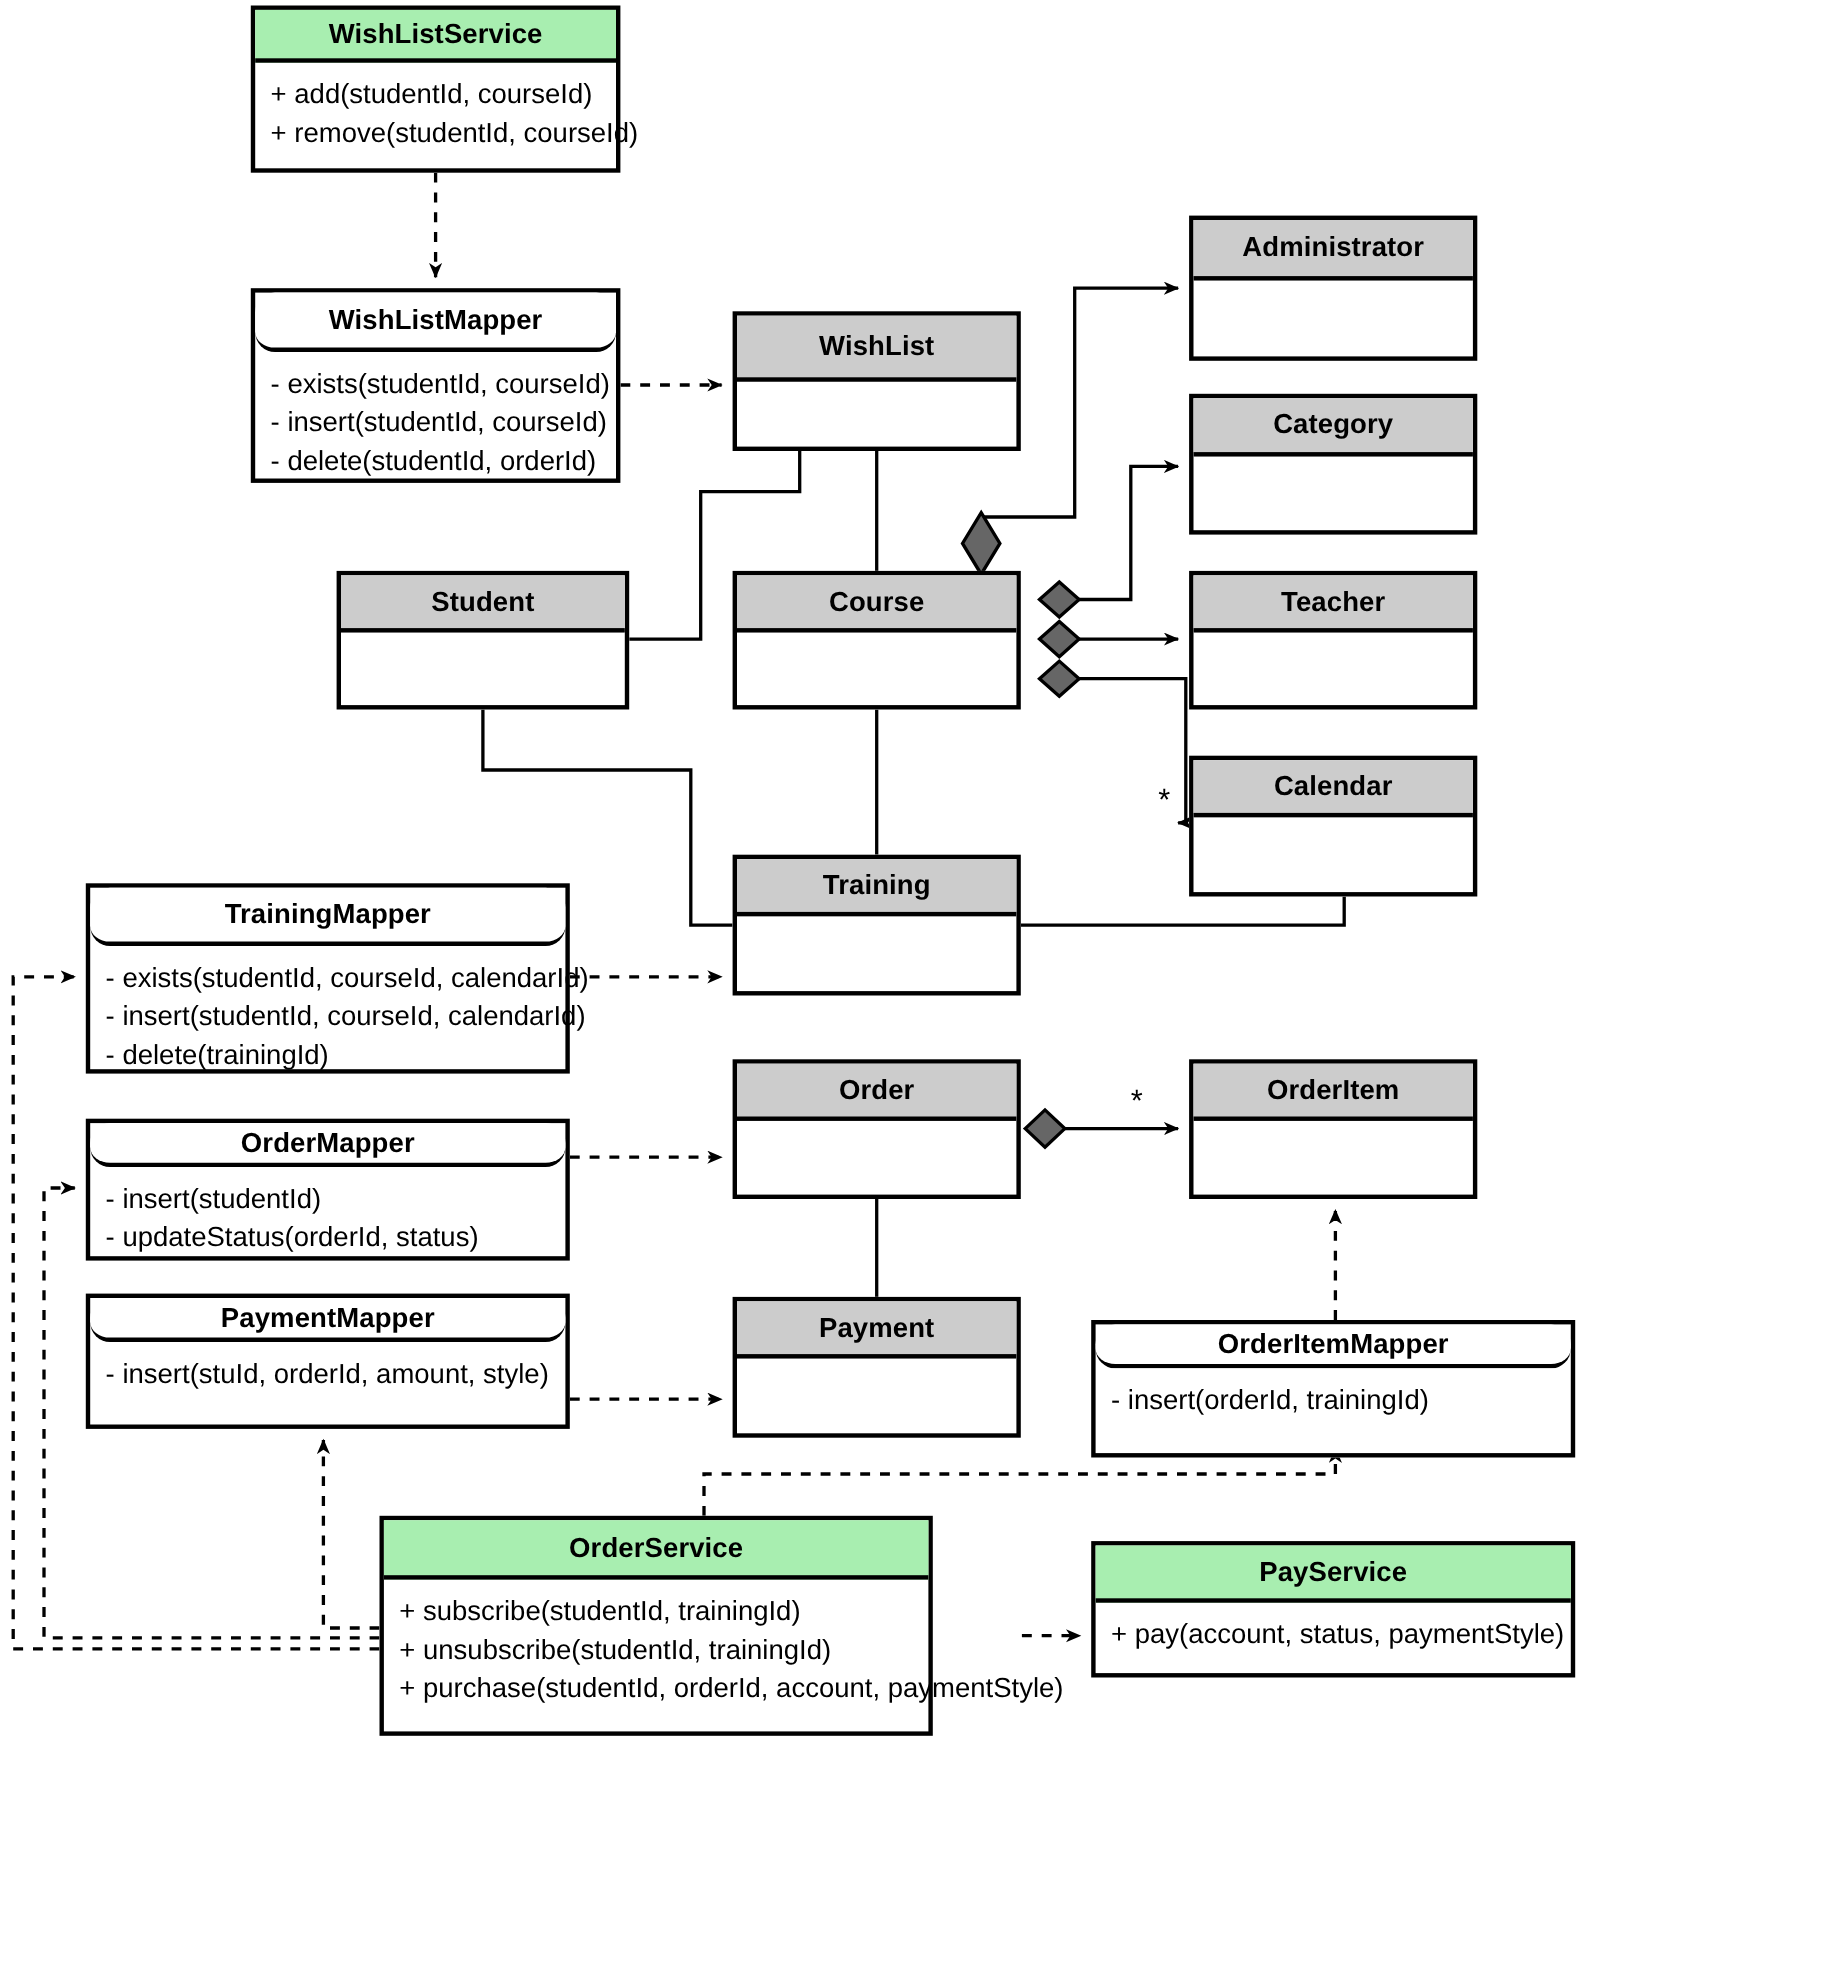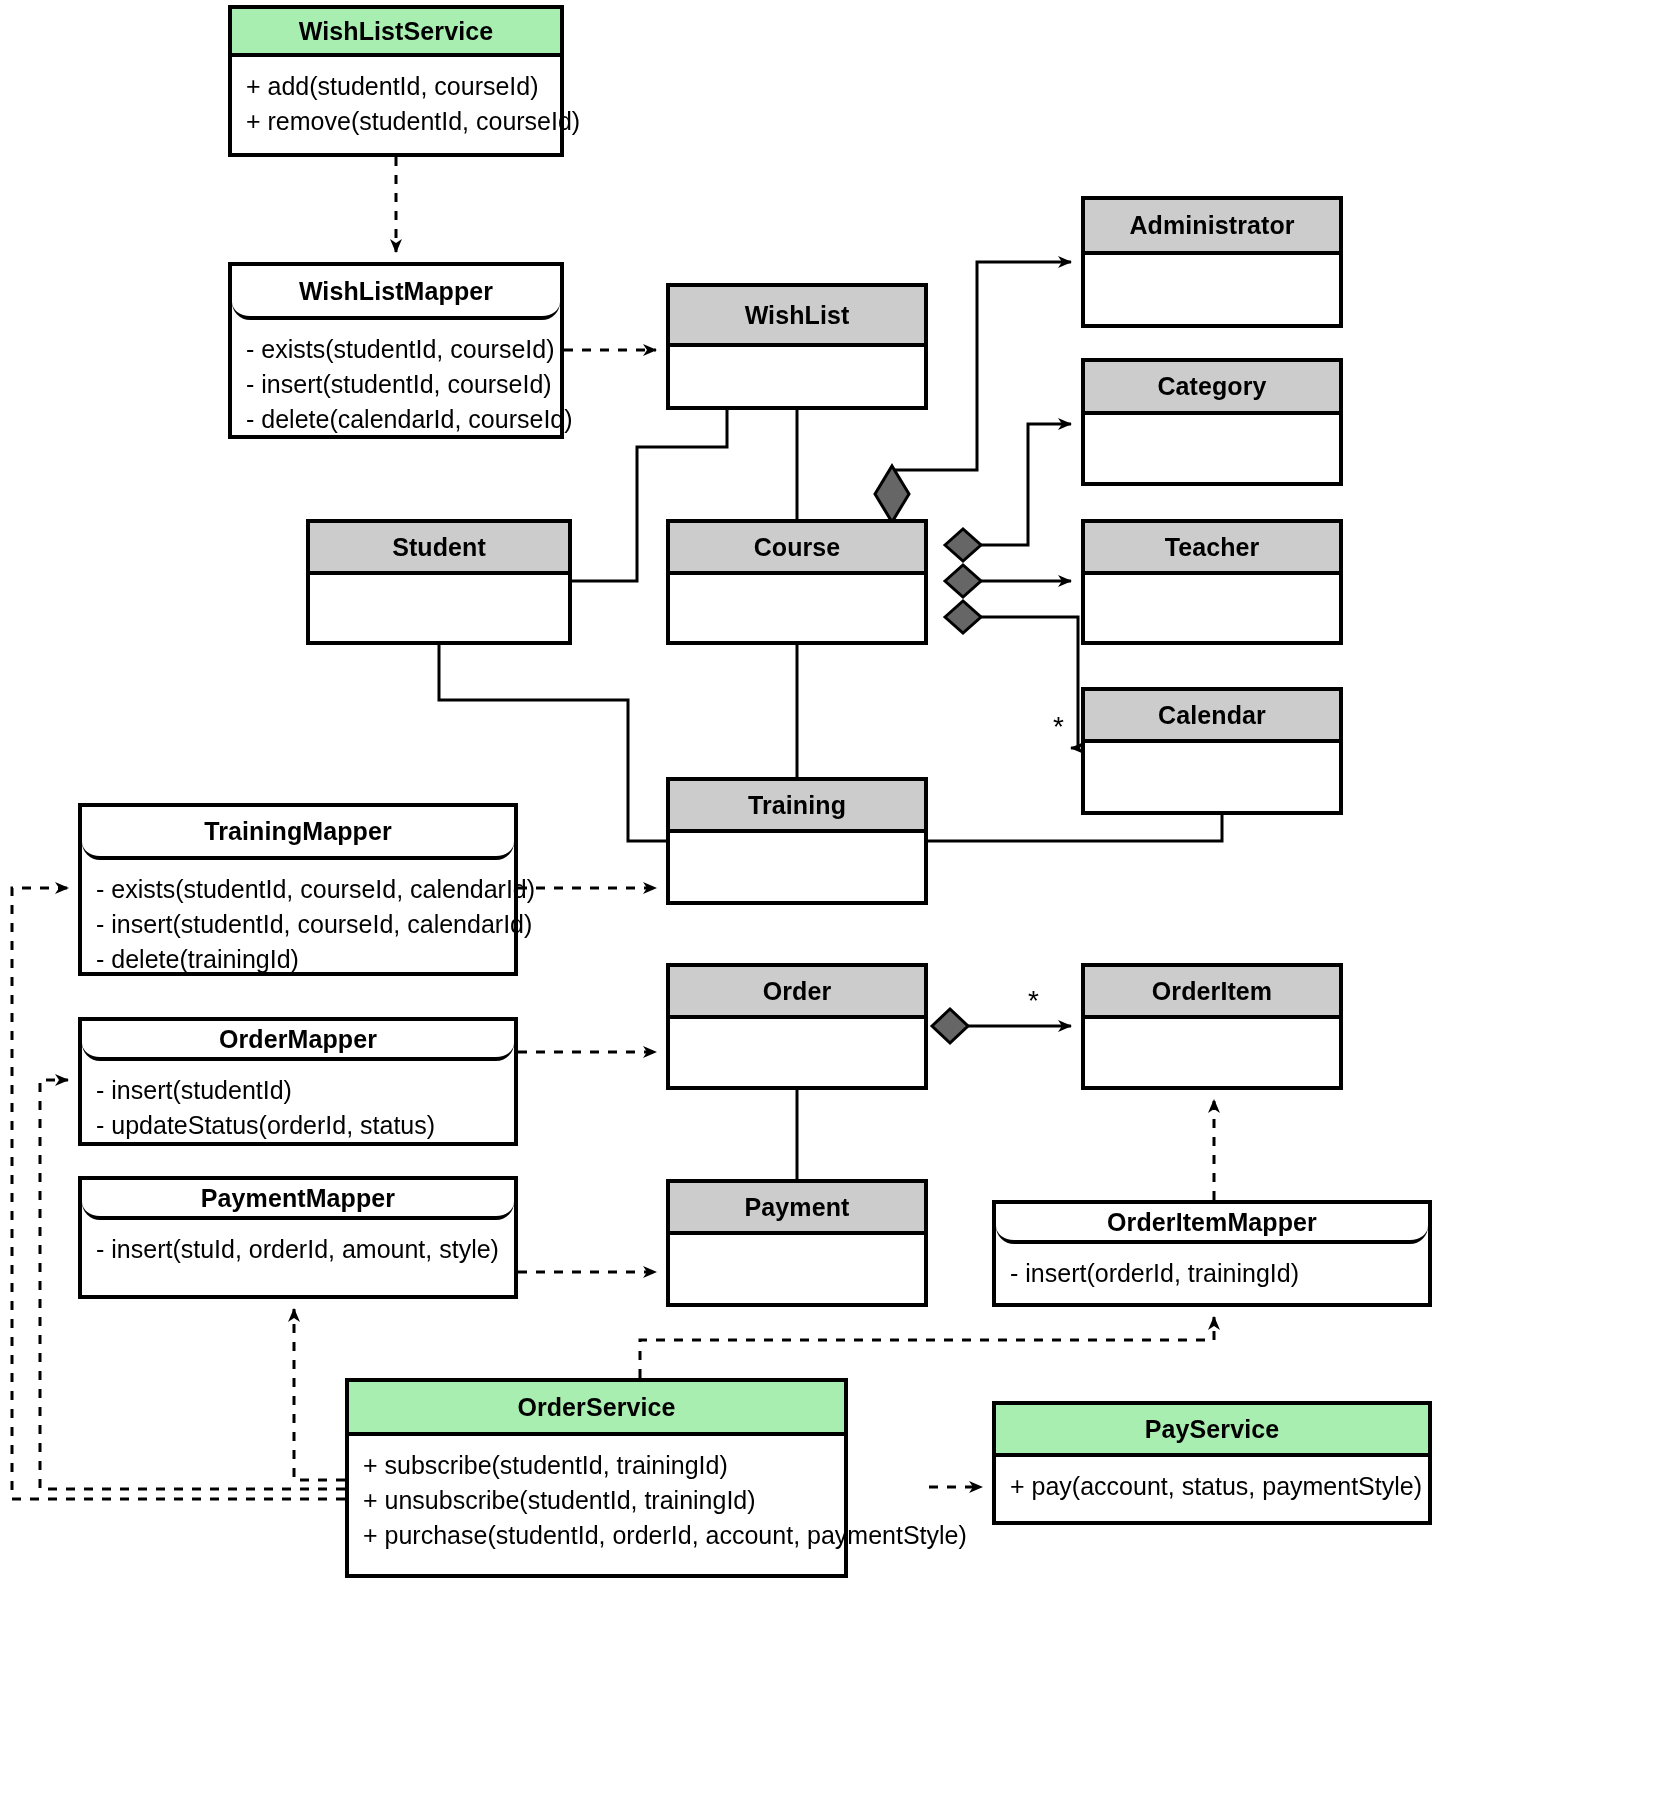--- a/index.html
+++ b/index.html
@@ -118,21 +118,21 @@
       <div class="m">+ add(studentId, courseId)</div>
       <div class="m">+ remove(studentId, courseId)</div>
     </div>
   </div>
 
   <div class="uml mapper" style="left:228px;top:262px;width:336px;height:177px;">
     <div class="hdr" style="height:54px;">WishListMapper</div>
     <div class="body">
       <div class="m">- exists(studentId, courseId)</div>
       <div class="m">- insert(studentId, courseId)</div>
-      <div class="m">- delete(calendarId, courseId)</div>
+      <div class="m">- delete(studentId, orderId)</div>
     </div>
   </div>
 
   <div class="uml entity" style="left:666px;top:283px;width:262px;height:127px;">
     <div class="hdr" style="height:60px;">WishList</div>
     <div class="body"></div>
   </div>
 
   <div class="uml entity" style="left:1081px;top:196px;width:262px;height:132px;">
     <div class="hdr" style="height:55px;">Administrator</div>
@@ -201,21 +201,21 @@
     <div class="body">
       <div class="m">- insert(stuId, orderId, amount, style)</div>
     </div>
   </div>
 
   <div class="uml entity" style="left:666px;top:1179px;width:262px;height:128px;">
     <div class="hdr" style="height:52px;">Payment</div>
     <div class="body"></div>
   </div>
 
-  <div class="uml mapper" style="left:992px;top:1200px;width:440px;height:107px;">
+  <div class="uml mapper" style="left:992px;top:1200px;width:440px;height:125px;">
     <div class="hdr" style="height:40px;">OrderItemMapper</div>
     <div class="body">
       <div class="m">- insert(orderId, trainingId)</div>
     </div>
   </div>
 
   <div class="uml service" style="left:345px;top:1378px;width:503px;height:200px;">
     <div class="hdr" style="height:54px;">OrderService</div>
     <div class="body">
       <div class="m">+ subscribe(studentId, trainingId)</div>

